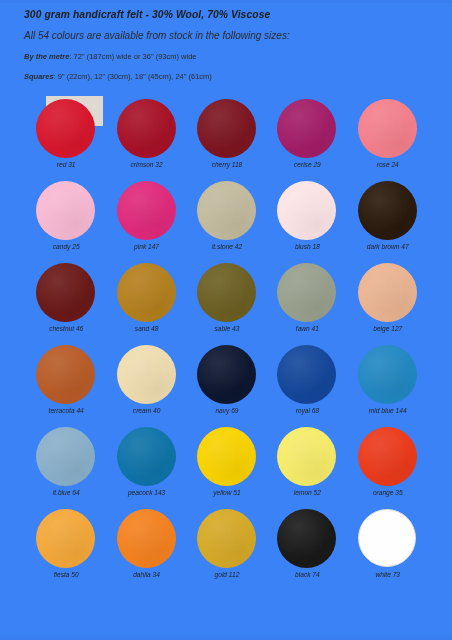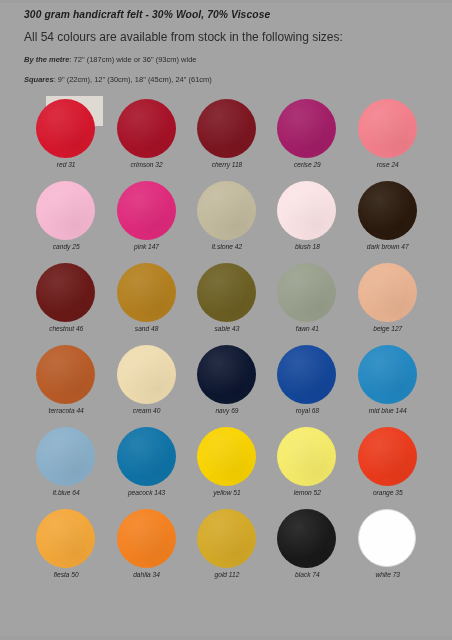--- a/index.html
+++ b/index.html
@@ -9,41 +9,42 @@
     height: 640px;
     background: #ffffff;
     font-family: "Liberation Sans", sans-serif;
     overflow: hidden;
     position: relative;
   }
   .page {
     position: relative;
     width: 452px;
     height: 640px;
-    background: #a3a3a3;
+    background: #3b82f6;
   }
 
   
   .header {
     position: absolute;
     left: 24px;
     top: 9px;
     width: 410px;
   }
   .title {
     font-size: 10.3px;
     font-weight: bold;
     font-style: italic;
     color: #1d1d1d;
     letter-spacing: 0.1px;
     white-space: nowrap;
   }
   .subtitle {
     margin-top: 10px;
-    font-size: 12px;
+    font-size: 10px;
+    font-style: italic;
     color: #2b2b2b;
     white-space: nowrap;
   }
   .spec {
     margin-top: 11px;
     font-size: 7.5px;
     color: #2b2b2b;
     font-style: italic;
     white-space: nowrap;
   }

